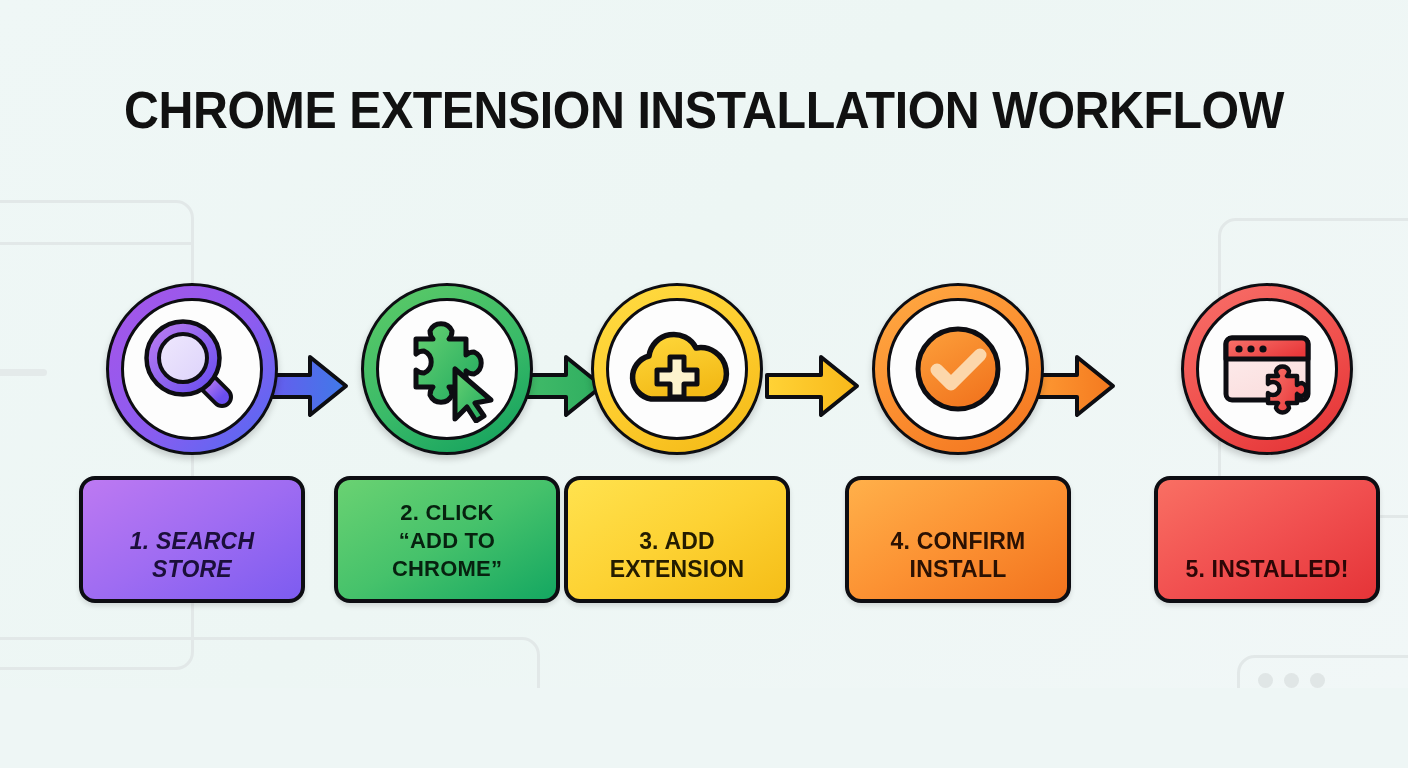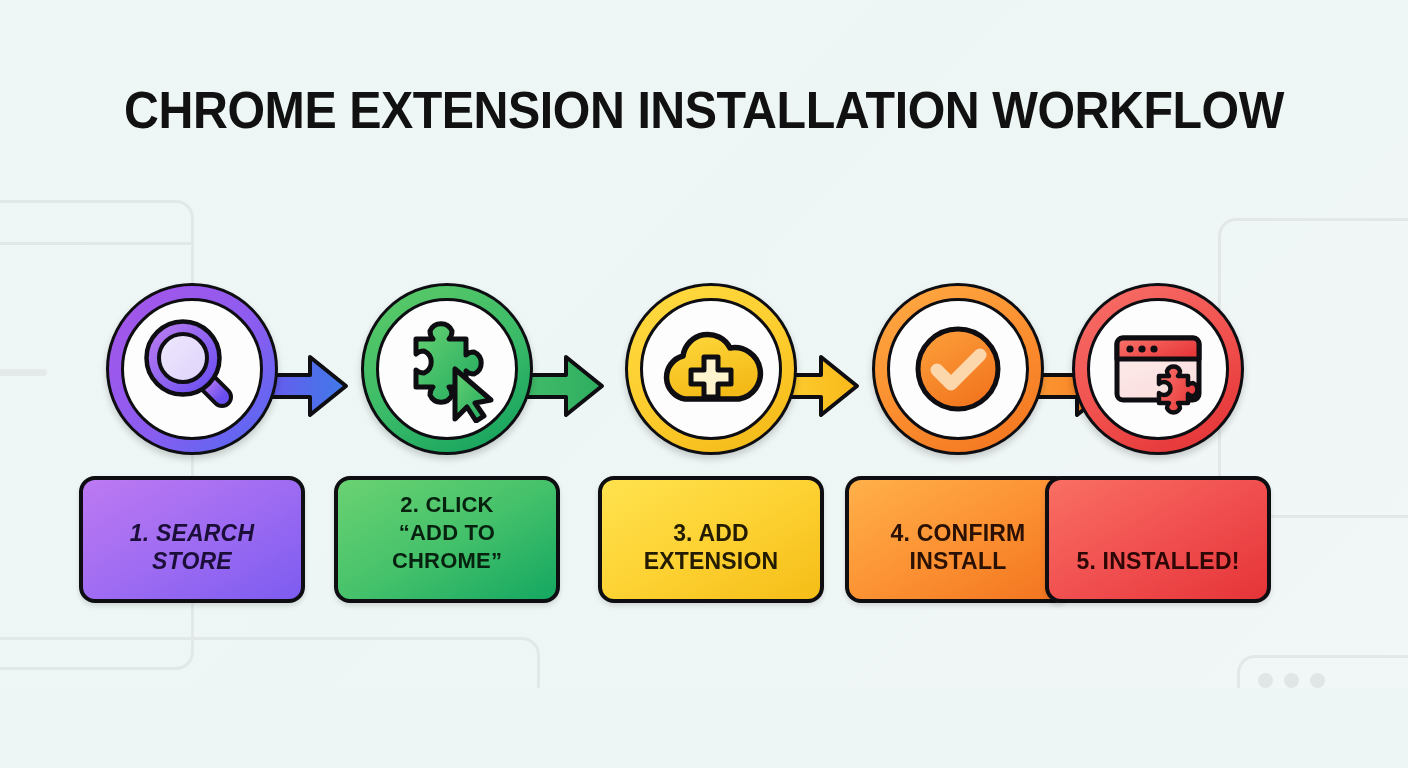--- a/index.html
+++ b/index.html
@@ -91,37 +91,37 @@
     height: 330px;
   }
 
   .step {
     position: absolute;
     width: 226px;
     height: 330px;
   }
   .step[data-idx="0"] { left: 79px;  }
   .step[data-idx="1"] { left: 334px; }
-  .step[data-idx="2"] { left: 598px; }
+  .step[data-idx="2"] { left: 564px; }
   .step[data-idx="3"] { left: 845px; }
-  .step[data-idx="4"] { left: 1045px; }
+  .step[data-idx="4"] { left: 1154px; }
 
   
   .plate {
     position: absolute;
     left: 0;
     top: 193px;
     width: 226px;
     height: 127px;
     border-radius: 16px;
     border: 4px solid #0d0d12;
     display: flex;
     align-items: flex-end;
     justify-content: center;
-    padding-bottom: 24px;
+    padding-bottom: 16px;
     box-shadow: 0 3px 5px rgba(0,0,0,0.12);
   }
   .plate-text {
     font-size: 23px;
     line-height: 28px;
     font-weight: 700;
     text-align: center;
     letter-spacing: 0.2px;
     padding: 0 4px;
     white-space: pre-line;

